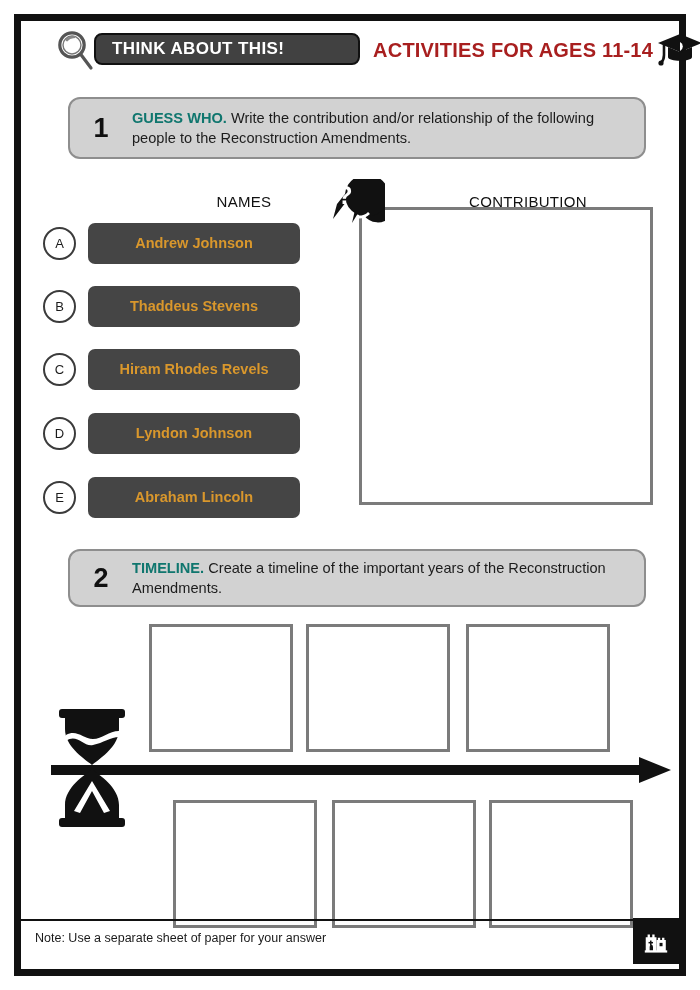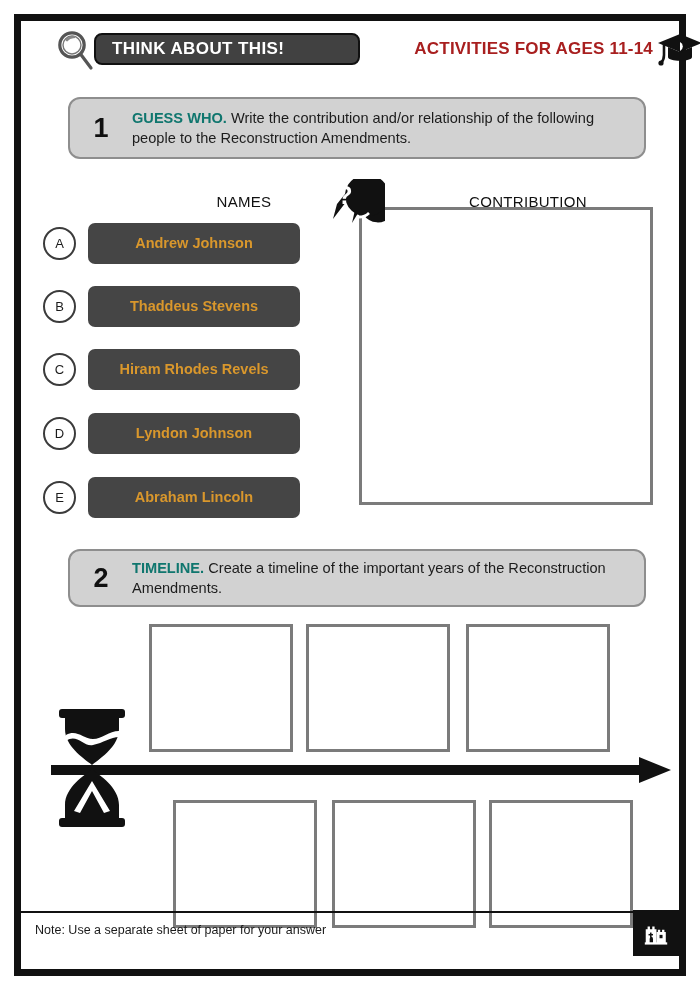--- a/index.html
+++ b/index.html
@@ -66,21 +66,21 @@
     font-size: 17px;
     font-weight: bold;
     letter-spacing: 0.4px;
     padding-left: 16px;
   }
   .ages {
     position: absolute;
     right: 58px;
     top: 18px;
     color: #a81f1f;
-    font-size: 17px;
+    font-size: 20px;
     font-weight: bold;
     letter-spacing: 0.2px;
     white-space: nowrap;
   }
   .gradcap {
     position: absolute;
     right: 8px;
     top: 10px;
     width: 46px;
     height: 38px;
@@ -214,21 +214,21 @@
     left: 32px;
     top: 686px;
     width: 78px;
     height: 122px;
   }
 
   
   .footer {
     position: absolute;
     left: 0;
-    bottom: 12px;
+    bottom: 4px;
     width: 100%;
     height: 46px;
     border-top: 2px solid #111111;
     box-sizing: border-box;
   }
   .footer .note {
     position: absolute;
     left: 14px;
     top: 10px;
     font-size: 12.5px;

